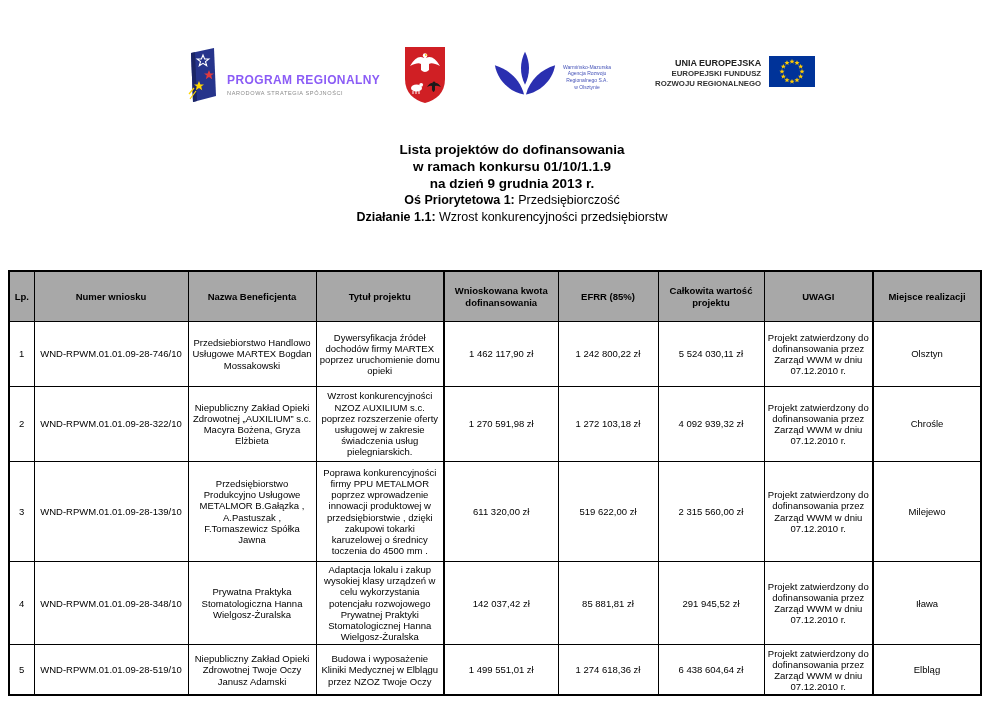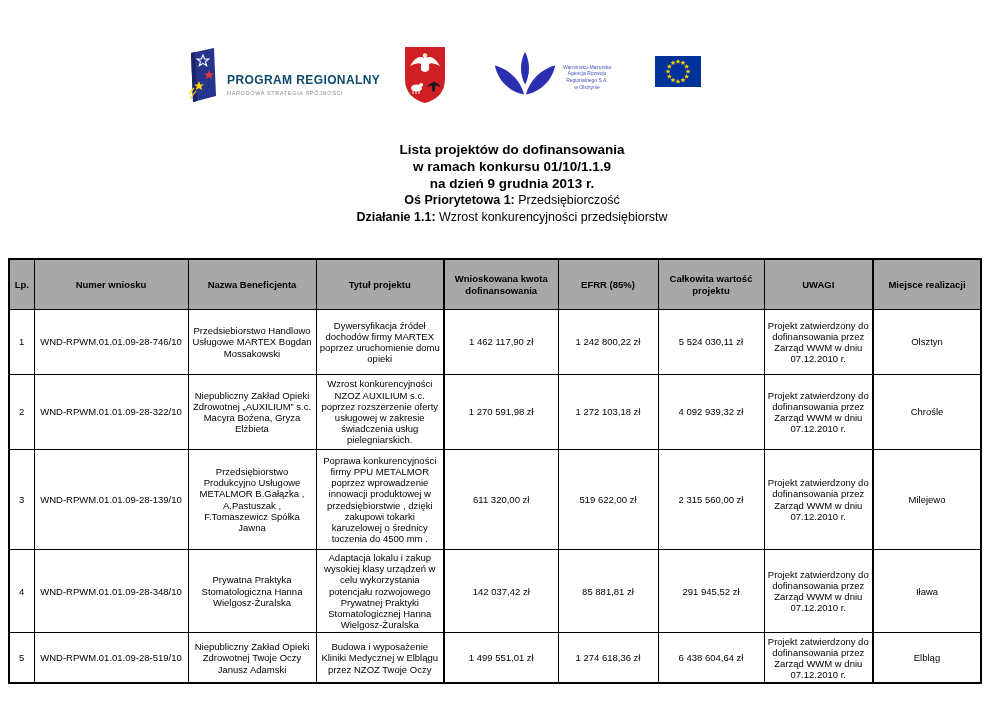--- a/index.html
+++ b/index.html
@@ -1,38 +1,38 @@
 <!DOCTYPE html>
 <html><head>
 <meta charset="utf-8">
 <style>
   html,body{margin:0;padding:0;width:992px;height:701px;background:#fff;overflow:hidden;
     font-family:"Liberation Sans","DejaVu Sans",sans-serif;color:#000;}
   .abs{position:absolute;}
 
   
   .logo-pr{left:188px;top:47px;display:flex;align-items:center;gap:9px;}
-  .pr-title{font-weight:bold;font-size:12px;letter-spacing:.4px;color:#0c4a6e;line-height:1.1;margin-top:16px;}
+  .pr-title{font-weight:bold;font-size:12px;letter-spacing:.4px;color:#8b5cf6;line-height:1.1;margin-top:16px;}
   .pr-sub{font-size:5.6px;letter-spacing:.6px;color:#8a8a8a;margin-top:2px;}
   .herb{left:403px;top:45px;}
   .wmarr{left:491px;top:50px;display:flex;align-items:center;gap:2px;}
   .wmarr-text{font-size:5px;line-height:1.35;color:#4553b8;text-align:center;width:52px;}
   .eu{left:655px;top:56px;display:flex;align-items:center;gap:8px;}
   .eu-text{text-align:right;line-height:1.25;color:#222;}
   .eu-l1{font-weight:bold;font-size:9px;}
   .eu-l2,.eu-l3{font-weight:bold;font-size:7.8px;color:#333;}
 
   
   .title{top:141px;left:16px;width:992px;text-align:center;line-height:17px;}
   .t-big{font-size:13.5px;font-weight:bold;}
   .t-line{font-size:12.5px;}
   .t-label{font-weight:bold;}
 
   
-  .tbl-wrap{left:8px;top:258px;}
+  .tbl-wrap{left:8px;top:270px;}
   table{border-collapse:collapse;table-layout:fixed;width:972px;
     font-size:9.5px;line-height:1.18;}
   th,td{border:1px solid #000;text-align:center;vertical-align:middle;padding:2px 3px;
     overflow:hidden;word-wrap:break-word;}
   th{background:#a8a8a8;font-weight:bold;height:45px;}
   table{border:2px solid #000;}
   .thick-r{border-right:2px solid #000;}
   tr.r1 td{height:60px;}
   tr.r2 td{height:70px;}
   tr.r3 td{height:95px;}
@@ -84,20 +84,25 @@
     </svg>
   </span>
   <span class="wmarr-text">
     <div>Warmińsko-Mazurska</div>
     <div>Agencja Rozwoju Regionalnego S.A.</div>
     <div>w Olsztynie</div>
   </span>
 </div>
 
 <div class="abs eu">
+  <span class="eu-text">
+    <div class="eu-l1">UNIA EUROPEJSKA</div>
+    <div class="eu-l2">EUROPEJSKI FUNDUSZ</div>
+    <div class="eu-l3">ROZWOJU REGIONALNEGO</div>
+  </span>
   <span>
     <svg width="46" height="31" viewBox="0 0 46 31">
       <defs>
         <path id="eust" d="M0,-2.6 L0.78,-0.8 L2.6,-0.8 L1.16,0.44 L1.6,2.2 L0,1.1 L-1.6,2.2 L-1.16,0.44 L-2.6,-0.8 L-0.78,-0.8 Z" fill="#ffcc00"></path>
       </defs>
       <rect width="46" height="31" fill="#003399"></rect>
       <use href="#eust" x="23" y="5.5"></use>
         <use href="#eust" x="28" y="6.84"></use>
       <use href="#eust" x="31.66" y="10.5"></use>
         <use href="#eust" x="33" y="15.5"></use>

